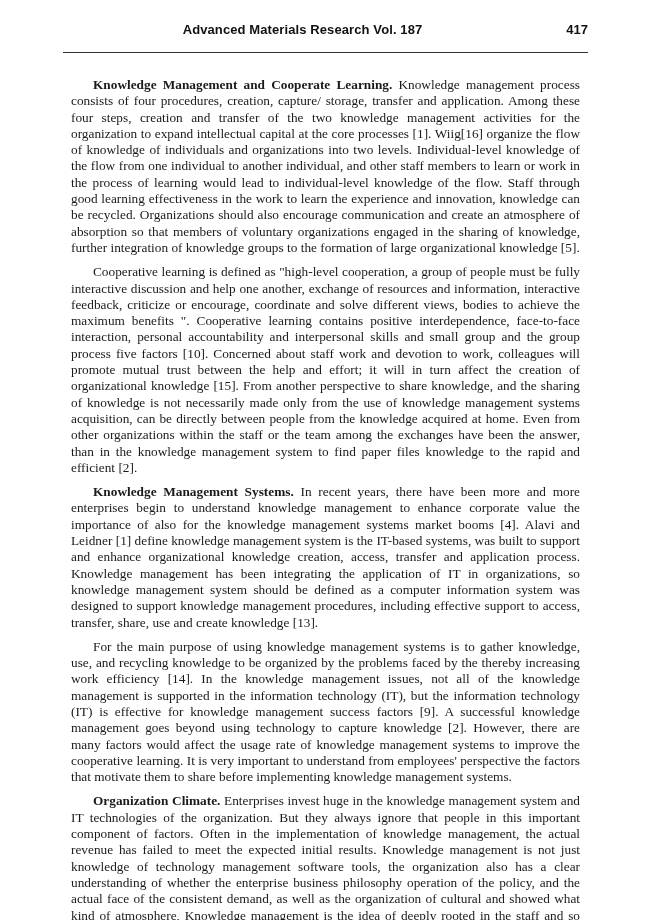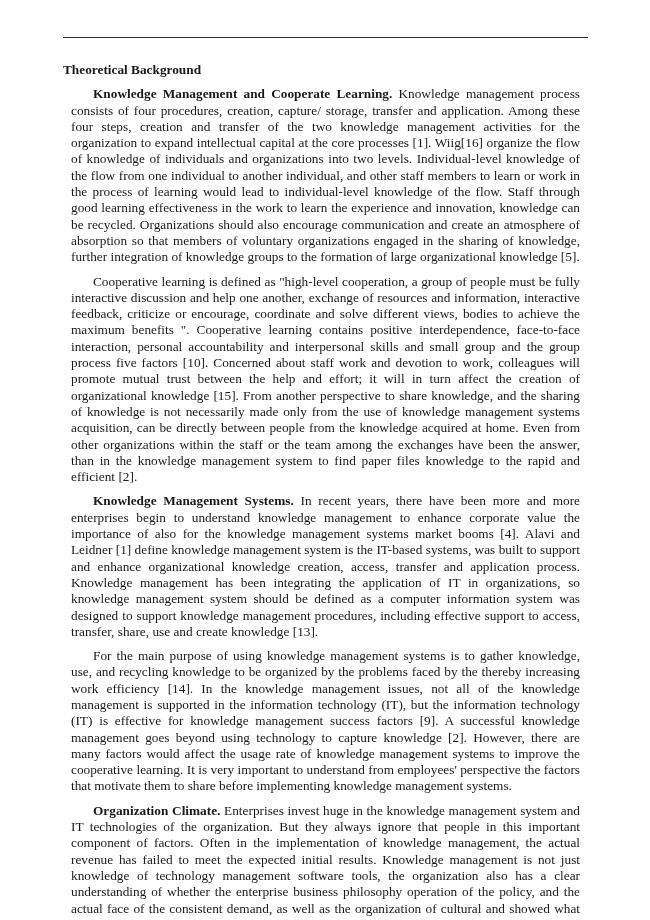--- a/index.html
+++ b/index.html
@@ -58,26 +58,29 @@
   }
   .lead {
     font-weight: bold;
   }
 </style>
 </head>
 <body>
 
 <div class="page">
 
+  <div class="header">
+    <div class="journal-title">Advanced Materials Research Vol. 187</div>
+    <div class="page-number">417</div>
+  </div>
 
   <hr class="rule">
 
   <div class="content">
 
-    <h3 class="section-heading">Theoretical Background</h3>
 
     <p class="para"><span class="lead">Knowledge Management and Cooperate Learning.</span><span> Knowledge management process consists of four procedures, creation, capture/ storage, transfer and application. Among these four steps, creation and transfer of the two knowledge management activities for the organization to expand intellectual capital at the core processes [1]. Wiig[16] organize the flow of knowledge of individuals and organizations into two levels. Individual-level knowledge of the flow from one individual to another individual, and other staff members to learn or work in the process of learning would lead to individual-level knowledge of the flow. Staff through good learning effectiveness in the work to learn the experience and innovation, knowledge can be recycled. Organizations should also encourage communication and create an atmosphere of absorption so that members of voluntary organizations engaged in the sharing of knowledge, further integration of knowledge groups to the formation of large organizational knowledge [5].</span></p>
 
     <p class="para"><span class="lead"></span><span>Cooperative learning is defined as "high-level cooperation, a group of people must be fully interactive discussion and help one another, exchange of resources and information, interactive feedback, criticize or encourage, coordinate and solve different views, bodies to achieve the maximum benefits ". Cooperative learning contains positive interdependence, face-to-face interaction, personal accountability and interpersonal skills and small group and the group process five factors [10]. Concerned about staff work and devotion to work, colleagues will promote mutual trust between the help and effort; it will in turn affect the creation of organizational knowledge [15]. From another perspective to share knowledge, and the sharing of knowledge is not necessarily made only from the use of knowledge management systems acquisition, can be directly between people from the knowledge acquired at home. Even from other organizations within the staff or the team among the exchanges have been the answer, than in the knowledge management system to find paper files knowledge to the rapid and efficient [2].</span></p>
 
     <p class="para"><span class="lead">Knowledge Management Systems.</span><span> In recent years, there have been more and more enterprises begin to understand knowledge management to enhance corporate value the importance of also for the knowledge management systems market booms [4]. Alavi and Leidner [1] define knowledge management system is the IT-based systems, was built to support and enhance organizational knowledge creation, access, transfer and application process. Knowledge management has been integrating the application of IT in organizations, so knowledge management system should be defined as a computer information system was designed to support knowledge management procedures, including effective support to access, transfer, share, use and create knowledge [13].</span></p>
 
     <p class="para"><span class="lead"></span><span>For the main purpose of using knowledge management systems is to gather knowledge, use, and recycling knowledge to be organized by the problems faced by the thereby increasing work efficiency [14]. In the knowledge management issues, not all of the knowledge management is supported in the information technology (IT), but the information technology (IT) is effective for knowledge management success factors [9]. A successful knowledge management goes beyond using technology to capture knowledge [2]. However, there are many factors would affect the usage rate of knowledge management systems to improve the cooperative learning. It is very important to understand from employees' perspective the factors that motivate them to share before implementing knowledge management systems.</span></p>
 
     <p class="para"><span class="lead">Organization Climate.</span><span> Enterprises invest huge in the knowledge management system and IT technologies of the organization. But they always ignore that people in this important component of factors. Often in the implementation of knowledge management, the actual revenue has failed to meet the expected initial results. Knowledge management is not just knowledge of technology management software tools, the organization also has a clear understanding of whether the enterprise business philosophy operation of the policy, and the actual face of the consistent demand, as well as the organization of cultural and showed what kind of atmosphere, Knowledge management is the idea of deeply rooted in the staff and so forth, All these factors will directly reflected in the staff behaviors [11].</span></p>

